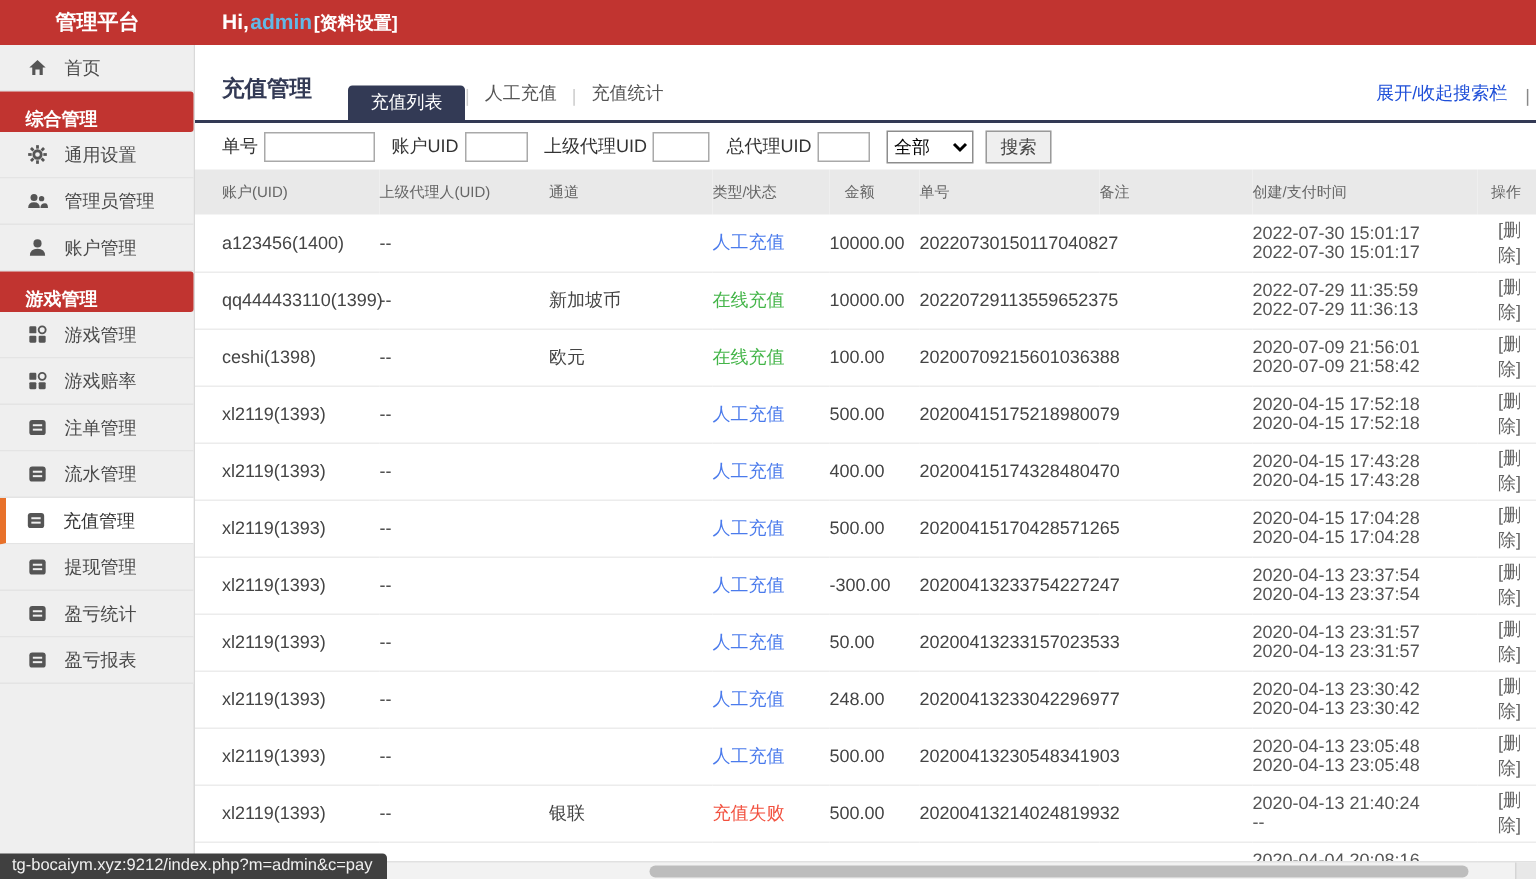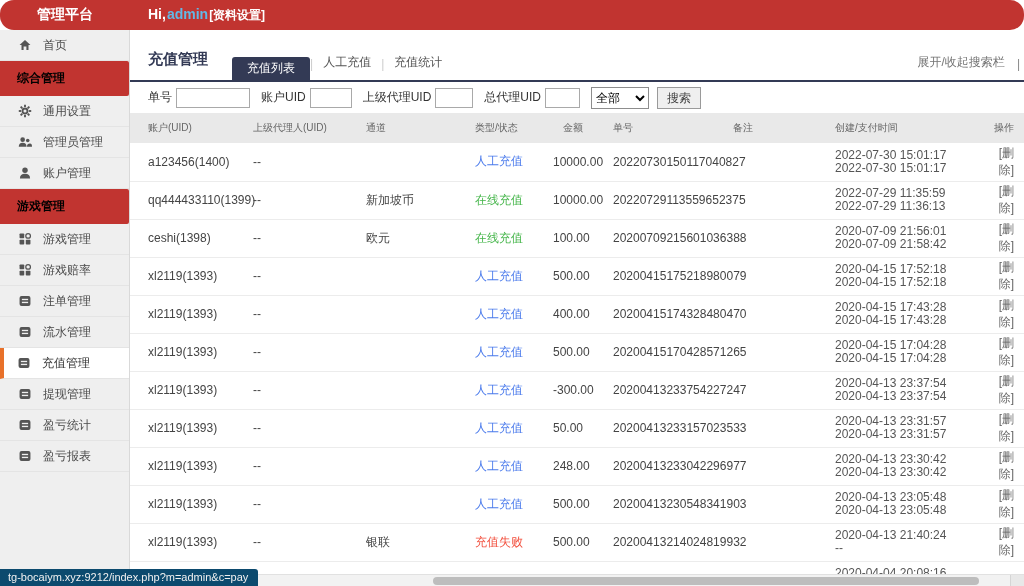--- a/index.html
+++ b/index.html
@@ -4,46 +4,46 @@
 <style>
   * { margin:0; padding:0; box-sizing:border-box; }
   html,body { width:1024px; height:586px; }
   body {
     font-family:"Liberation Sans","DejaVu Sans",sans-serif;
     font-size:12px; color:#333; background:#fff;
     position:relative; overflow:hidden;
   }
   
   .topbar { position:absolute; top:0; left:0; right:0; height:30px;
-    background:#c13430; display:flex; align-items:center; z-index:30;border-radius:14px; }
+    background:#c13430; display:flex; align-items:center; z-index:30; }
   .brand { width:130px; text-align:center; color:#fff; font-weight:bold; font-size:14px; }
   .greeting { margin-left:18px; color:#fff; font-weight:bold; font-size:14px; display:flex; align-items:baseline; gap:1px; }
   .greeting .uname { color:#62b8e6; }
   .greeting .profile { font-size:12px; font-weight:bold; color:#fff; cursor:pointer; }
   
   .sidebar { position:absolute; top:30px; left:0; bottom:0; width:130px;
     background:#efefef; border-right:1px solid #d9d9d9; z-index:20; }
   .side-item { height:31px; display:flex; align-items:center; padding-left:18px;
     border-bottom:1px solid #e4e4e4; color:#4a4a4a; cursor:pointer; background:#efefef; }
   .side-item .ic { width:14px; height:14px; margin-right:11px; display:inline-flex; align-items:center; justify-content:center; }
   .side-item .ic svg { display:block; }
   .side-item.active { background:#fff; border-left:4px solid #e8712a; padding-left:13px; color:#333; }
-  .side-section { height:35px; display:flex; align-items:center; padding-left:17px;
-    background:#c13430; color:#000000; font-weight:bold; border-radius:0 2px 2px 0; }
+  .side-section { height:27px; display:flex; align-items:flex-end; padding-left:17px;
+    background:#c13430; color:#ffffff; font-weight:bold; border-radius:0 2px 2px 0; }
   
   .main { position:absolute; top:30px; left:130px; right:0; bottom:0; background:#fff; overflow:hidden; }
   
   .tabbar { display:flex; align-items:flex-end; margin-top:15px; border-bottom:2px solid #333a55; padding-right:4px; }
   .page-title { font-size:15px; font-weight:bold; color:#333a55; padding:0 24px 11px 18px; }
   .tab { cursor:pointer; }
   .tab.active { background:#333a55; color:#fff; padding:3px 15px; border-radius:3px 3px 0 0; font-size:12px; }
   .tab.plain { color:#555; padding:9px 10px; font-size:12px; }
   .tab-sep { color:#ccc; padding-bottom:9px; }
   .tabbar .spacer { flex:1; }
-  .toggle-search { color:#737373; padding:0 12px 9px 0; cursor:pointer; }
+  .toggle-search { color:#1d4ed8; padding:0 12px 9px 0; cursor:pointer; }
   .edge-pipe { color:#888; padding-bottom:9px; }
   
   .searchrow { display:flex; align-items:center; padding:8px 0 8px 18px; height:31px; }
   .searchrow label { color:#333; margin-right:4px; }
   .searchrow input[type=text] { border:1px solid #a9a9a9; height:20px; padding:0 3px; font-size:12px; margin-right:11px; background:#fff; }
   .in-w75 { width:74px; } .in-w42 { width:42px; } .in-w40 { width:38px; } .in-w36 { width:35px; }
   .searchrow select { width:58px; height:22px; font-size:12px; border:1px solid #8d8d8d; background:#fff; margin-right:8px; }
   .searchrow button { font-size:12px; color:#444; background:#efefef; border:1px solid #9a9a9a; padding:2px 9px; height:22px; cursor:pointer; }
   
   table { width:100%; border-collapse:collapse; table-layout:fixed; }
@@ -56,21 +56,21 @@
   .status-manual { color:#4b7bec; }
   .status-online { color:#44b549; }
   .status-failed { color:#f2503e; }
   .del-link { color:#666; cursor:pointer; }
   tr.partial td { border-bottom:none; vertical-align:top; height:20px; }
   tr.partial .time-cell { padding-top:5px; }
   
   .hscroll { position:absolute; left:0; right:0; bottom:0; height:12px; background:#f2f2f2; border-top:1px solid #e1e1e1; z-index:40; }
   .hscroll .thumb { position:absolute; left:433px; width:546px; top:2px; height:8px; background:#bdbdbd; border-radius:4px; }
   .hscroll .corner { position:absolute; right:0; top:0; bottom:0; width:14px; background:#e8e8e8; border-left:1px solid #d5d5d5; }
-  .status-url { position:absolute; left:0; bottom:0; height:17px; background:#0c4a6e; color:#f0f0f0;
+  .status-url { position:absolute; left:0; bottom:0; height:17px; background:#404040; color:#f0f0f0;
     font-size:11px; line-height:17px; padding:0 10px 0 8px; border-radius:0 3px 0 0; z-index:50; white-space:nowrap; }
 </style>
 </head>
 <body>
 
 <div class="topbar">
   <div class="brand">管理平台</div>
   <div class="greeting">
     <span>Hi,</span>
     <span class="uname">admin</span>

